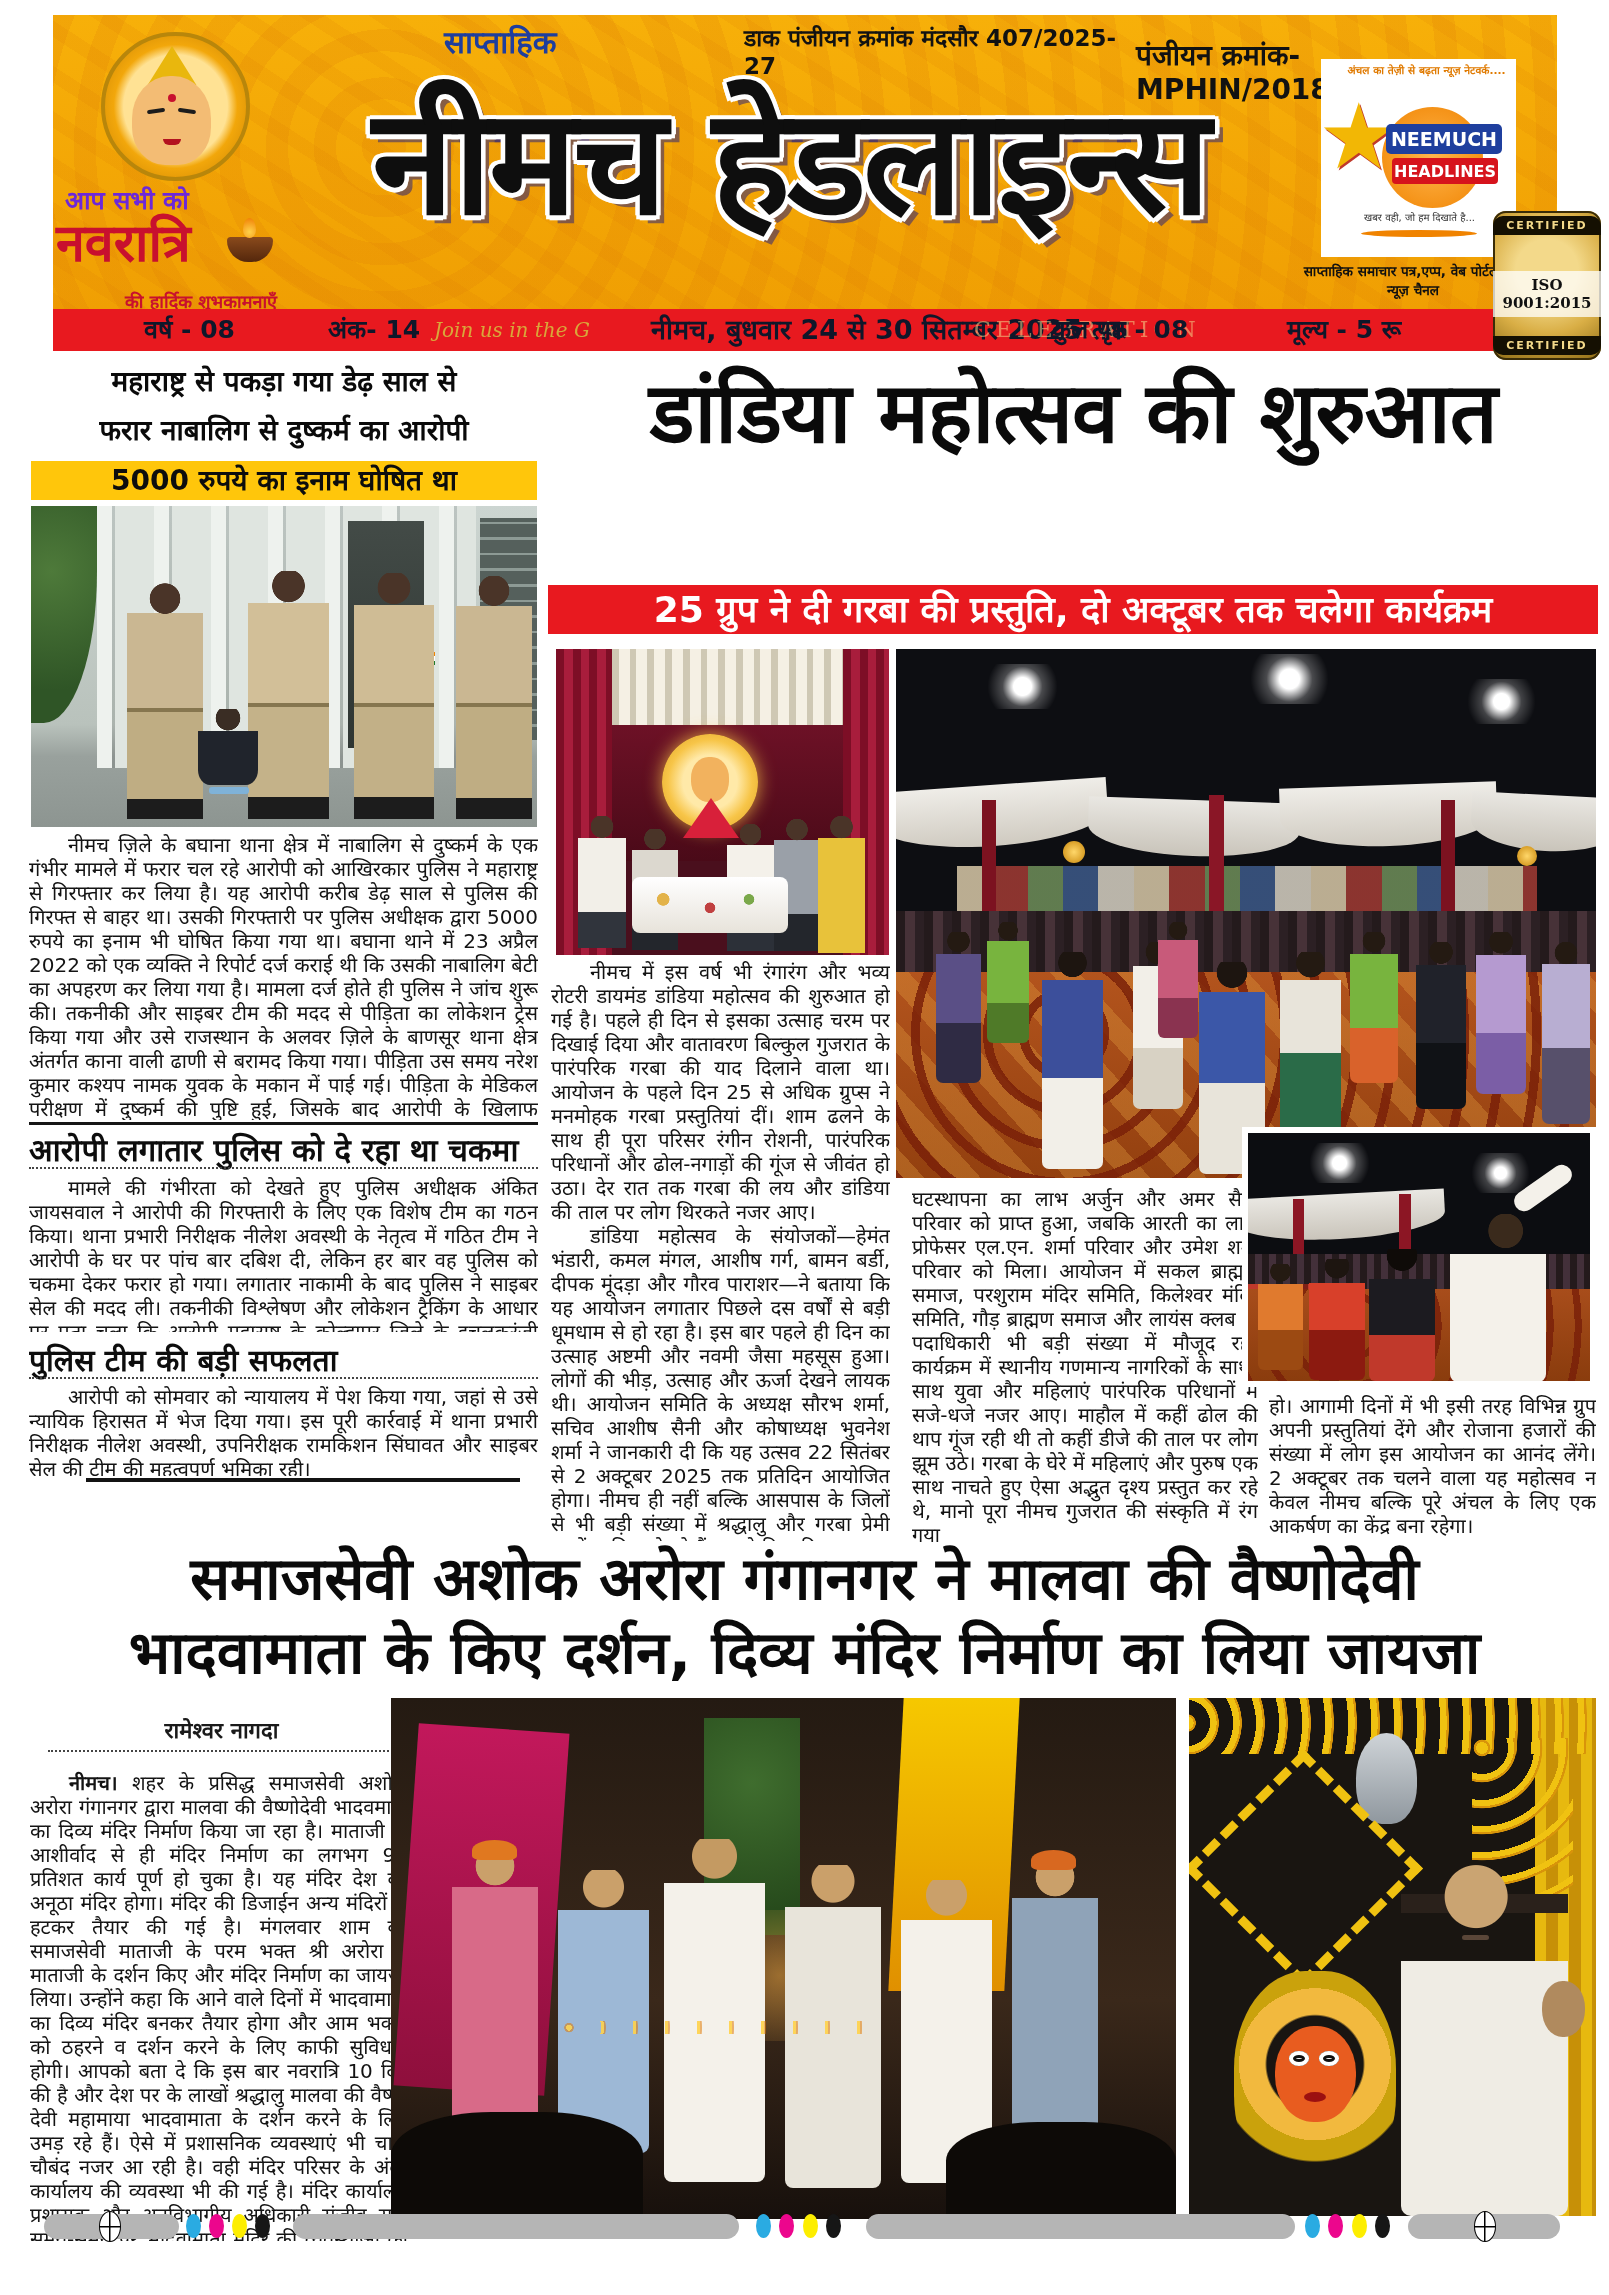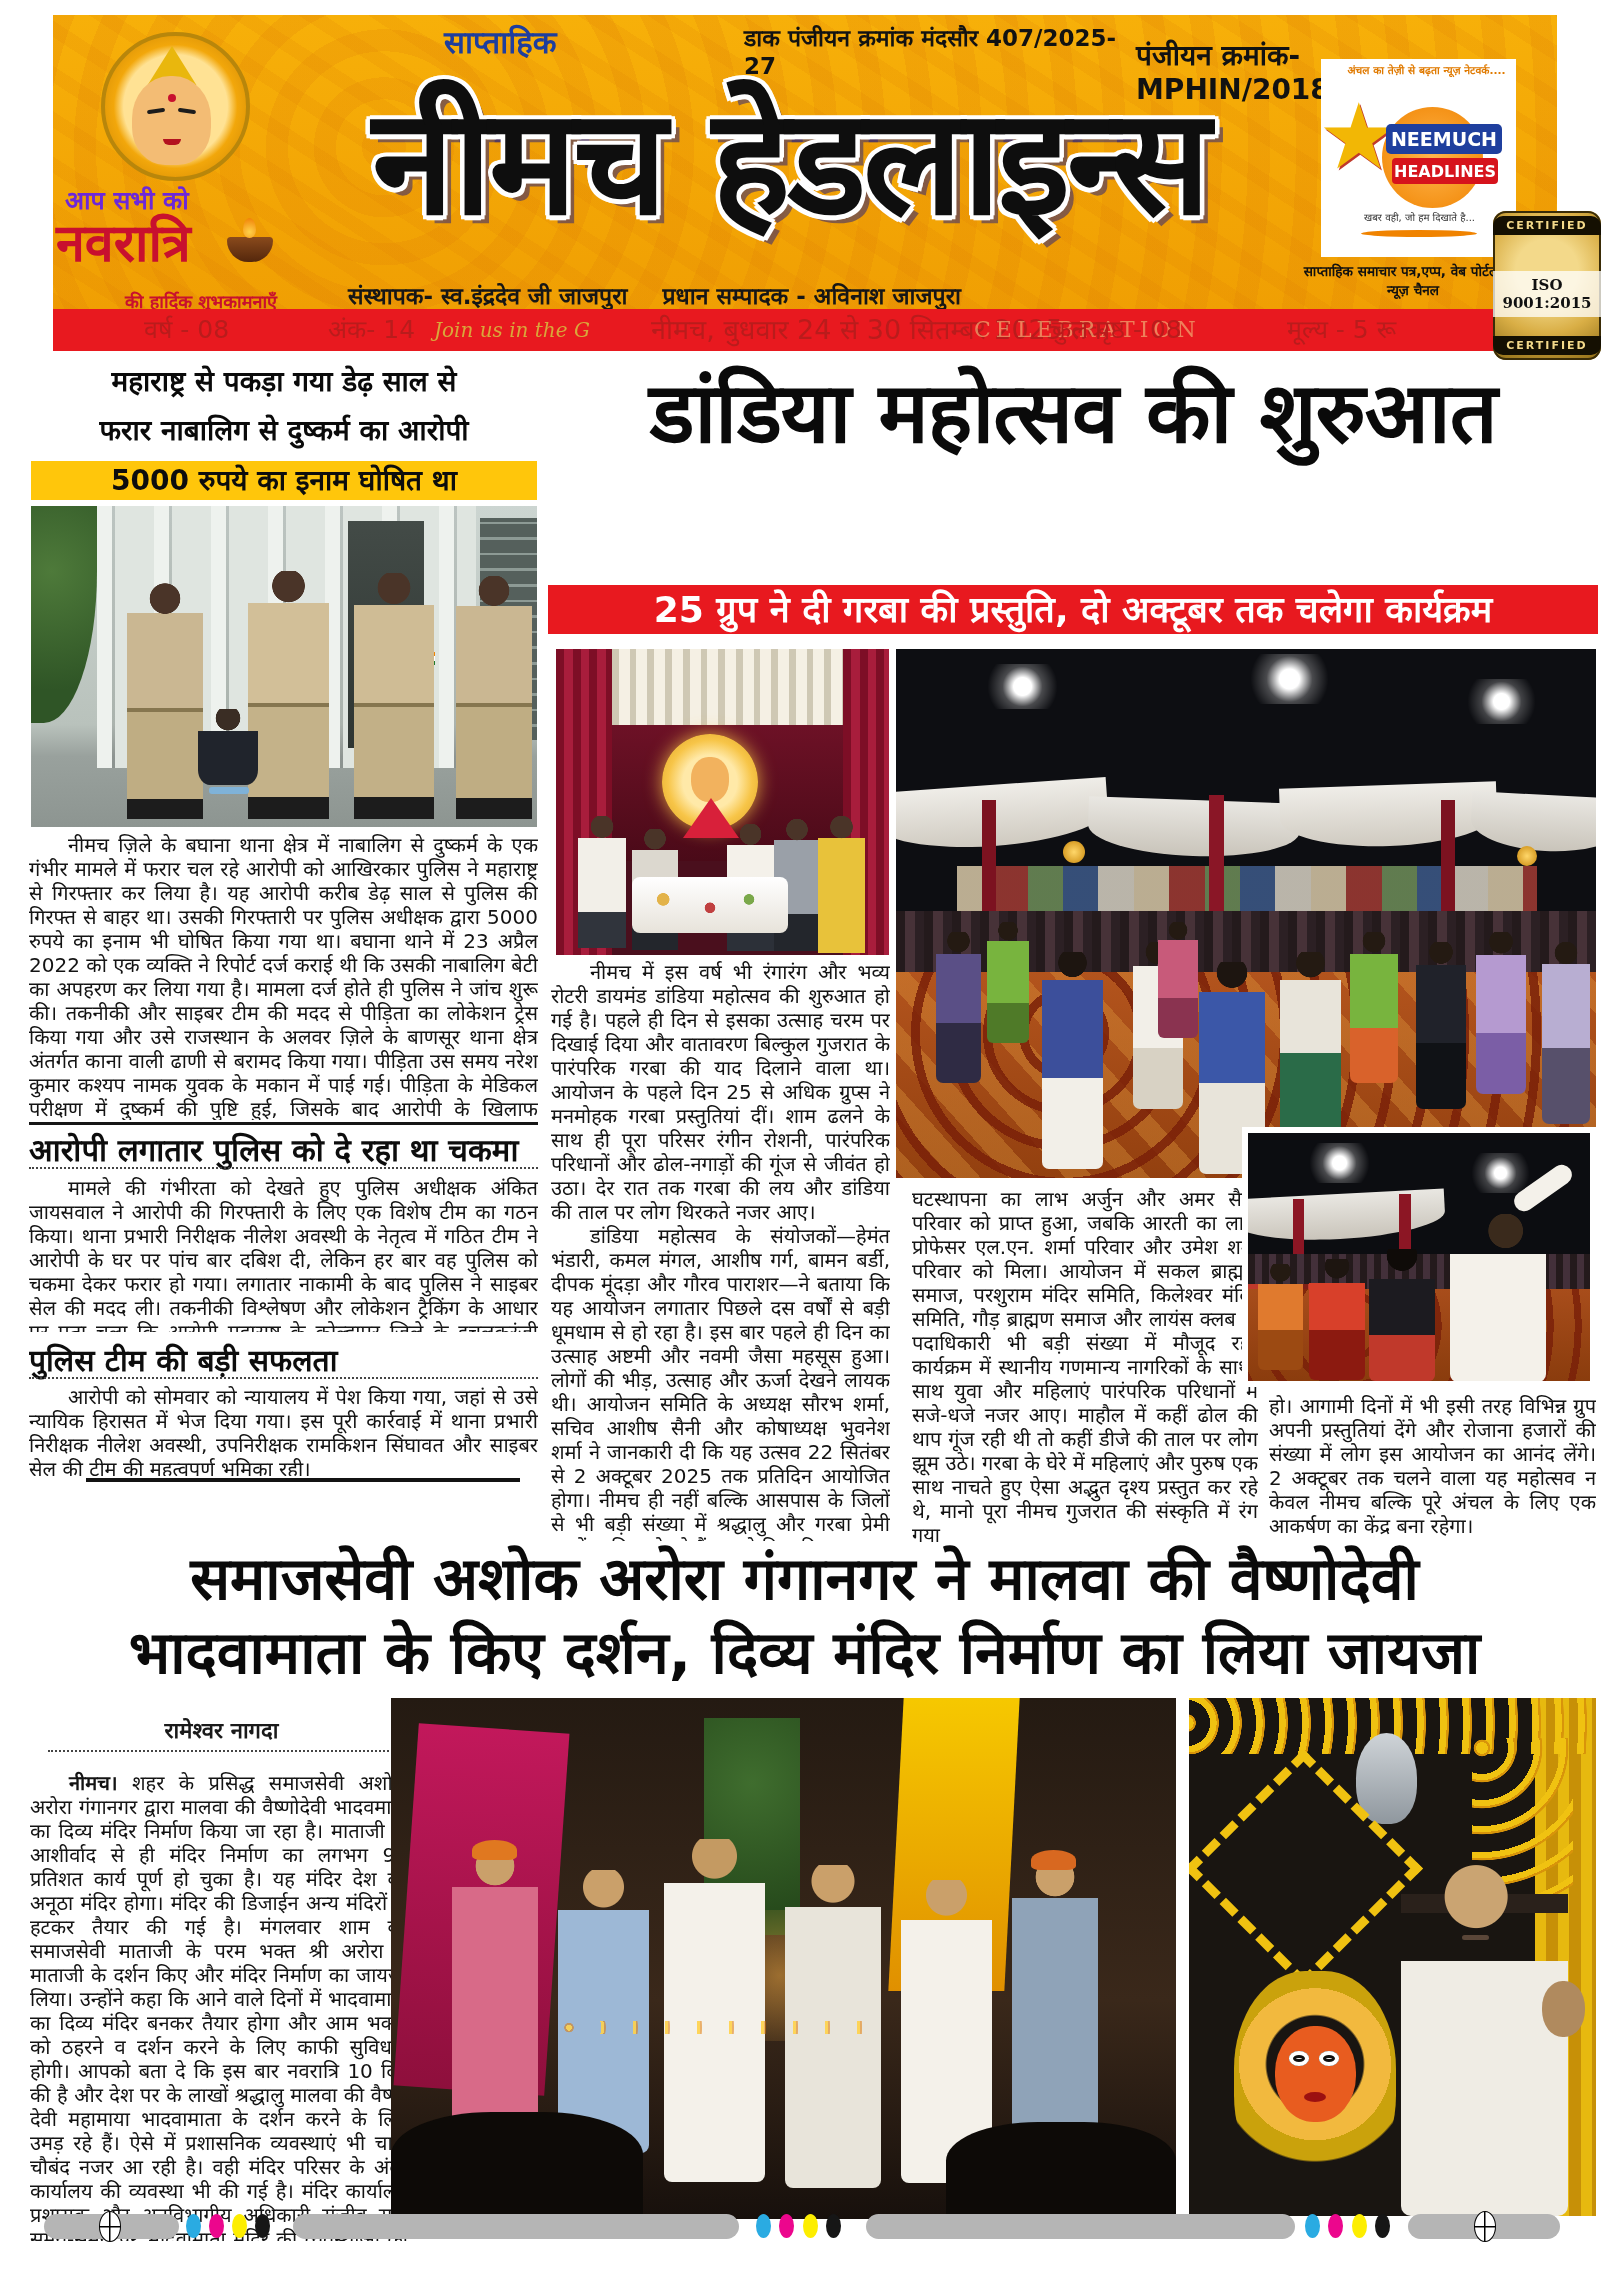--- a/index.html
+++ b/index.html
@@ -7,21 +7,21 @@
         font-family:"DejaVu Sans",sans-serif;color:#111;}
   .ab{position:absolute;}
   .b{font-weight:bold;}
   .txt{position:absolute;font-size:20px;line-height:24px;text-align:justify;overflow:hidden;color:#131313;}
   .txt p{margin:0;text-indent:39px;}
   .crosshead{position:absolute;font-weight:800;font-size:30px;color:#0d0d0d;white-space:nowrap;overflow:hidden;}
   .dotted{position:absolute;border-bottom:2.5px dotted #444;}
   .photo{position:absolute;overflow:hidden;background:#777;}
   .fig{position:absolute;}
   .headline{position:absolute;text-align:center;font-weight:800;color:#0a0a0a;}
-  .redbar-item{position:absolute;top:309px;height:42px;line-height:42px;color:#b91c1c;font-weight:normal;font-size:25px;white-space:nowrap;}
+  .redbar-item{position:absolute;top:309px;height:42px;line-height:42px;color:#0f172a;font-weight:bold;font-size:25px;white-space:nowrap;}
   .cmyk{position:absolute;top:2214px;width:15px;height:24px;border-radius:50%;}
   .graybar{position:absolute;top:2214px;height:25px;background:#b5b5b5;border-radius:13px;}
   .regcircle{position:absolute;top:2211px;width:20px;height:29px;border-radius:50%;background:
      linear-gradient(#000,#000) center/100% 1.5px no-repeat,
      linear-gradient(#000,#000) center/1.5px 100% no-repeat,#fff;border:1.5px solid #000;}
 </style>
 </head>
 <body>
 
 <div id="page">
@@ -50,24 +50,20 @@
   <div class="ab b" style="left:125px;top:289px;width:182px;font-size:18px;color:#c8102e;">की हार्दिक शुभकामनाएँ</div>
 
   <div class="ab b" style="left:444px;top:20px;width:172px;font-size:31px;color:#1e3e9e;">साप्ताहिक</div>
   <div class="ab b" style="left:744px;top:21px;width:399px;font-size:23px;color:#121212;">डाक पंजीयन क्रमांक मंदसौर 407/2025-27</div>
   <div class="ab b" style="left:1136px;top:35px;width:464px;font-size:28px;color:#121212;">पंजीयन क्रमांक- MPHIN/2018/76962</div>
 
   <div class="ab b" style="left:275px;top:50px;width:1030px;font-size:147px;line-height:226px;text-align:center;color:#0e0e0e;
               letter-spacing:-3px;white-space:nowrap;
               text-shadow:-4.5px 0 0 #fff,4.5px 0 0 #fff,0 -4.5px 0 #fff,0 4.5px 0 #fff,-3.5px -3.5px 0 #fff,3.5px 3.5px 0 #fff,-3.5px 3.5px 0 #fff,3.5px -3.5px 0 #fff,8px 8px 0 rgba(46,36,120,0.55);">नीमच हेडलाइन्स</div>
 
-  <div class="ab" style="left:348px;top:279px;width:707px;display:flex;gap:35px;">
-    <span class="b" style="font-size:23px;color:#161616;">संस्थापक- स्व.इंद्रदेव जी जाजपुरा</span>
-    <span class="b" style="font-size:23px;color:#161616;">प्रधान सम्पादक - अविनाश जाजपुरा</span>
-  </div>
 
   <div class="ab" style="left:1321px;top:59px;width:195px;height:198px;background:#fff;overflow:hidden;">
     <div class="ab b" style="left:12px;top:4px;width:187px;font-size:10.6px;color:#e07a00;text-align:center;">अंचल का तेज़ी से बढ़ता न्यूज़ नेटवर्क....</div>
     <div class="ab" style="left:61px;top:48px;width:101px;height:101px;border-radius:50%;background:radial-gradient(circle,#ffb64d,#f08300);"></div>
     <div class="ab" style="left:-3px;top:20px;font-size:91px;line-height:116px;color:#f2b705;text-shadow:1.5px 1.5px 0 #c0392b;">★</div>
     <div class="ab b" style="left:65px;top:65px;width:116px;text-align:center;font-size:19px;color:#fff;background:#1f3f9e;border-radius:5px;padding:4px 0;">NEEMUCH</div>
     <div class="ab b" style="left:71px;top:99px;width:106px;text-align:center;font-size:16px;color:#fff;background:#d6131c;border-radius:4px;padding:3.5px 0;">HEADLINES</div>
     <div class="ab" style="left:15px;top:151px;width:167px;font-size:10px;color:#333;text-align:center;">खबर वही, जो हम दिखाते है...</div>
     <div class="ab" style="left:40px;top:171px;width:116px;height:7px;border-radius:50%;background:#f08300;"></div>
   </div>

